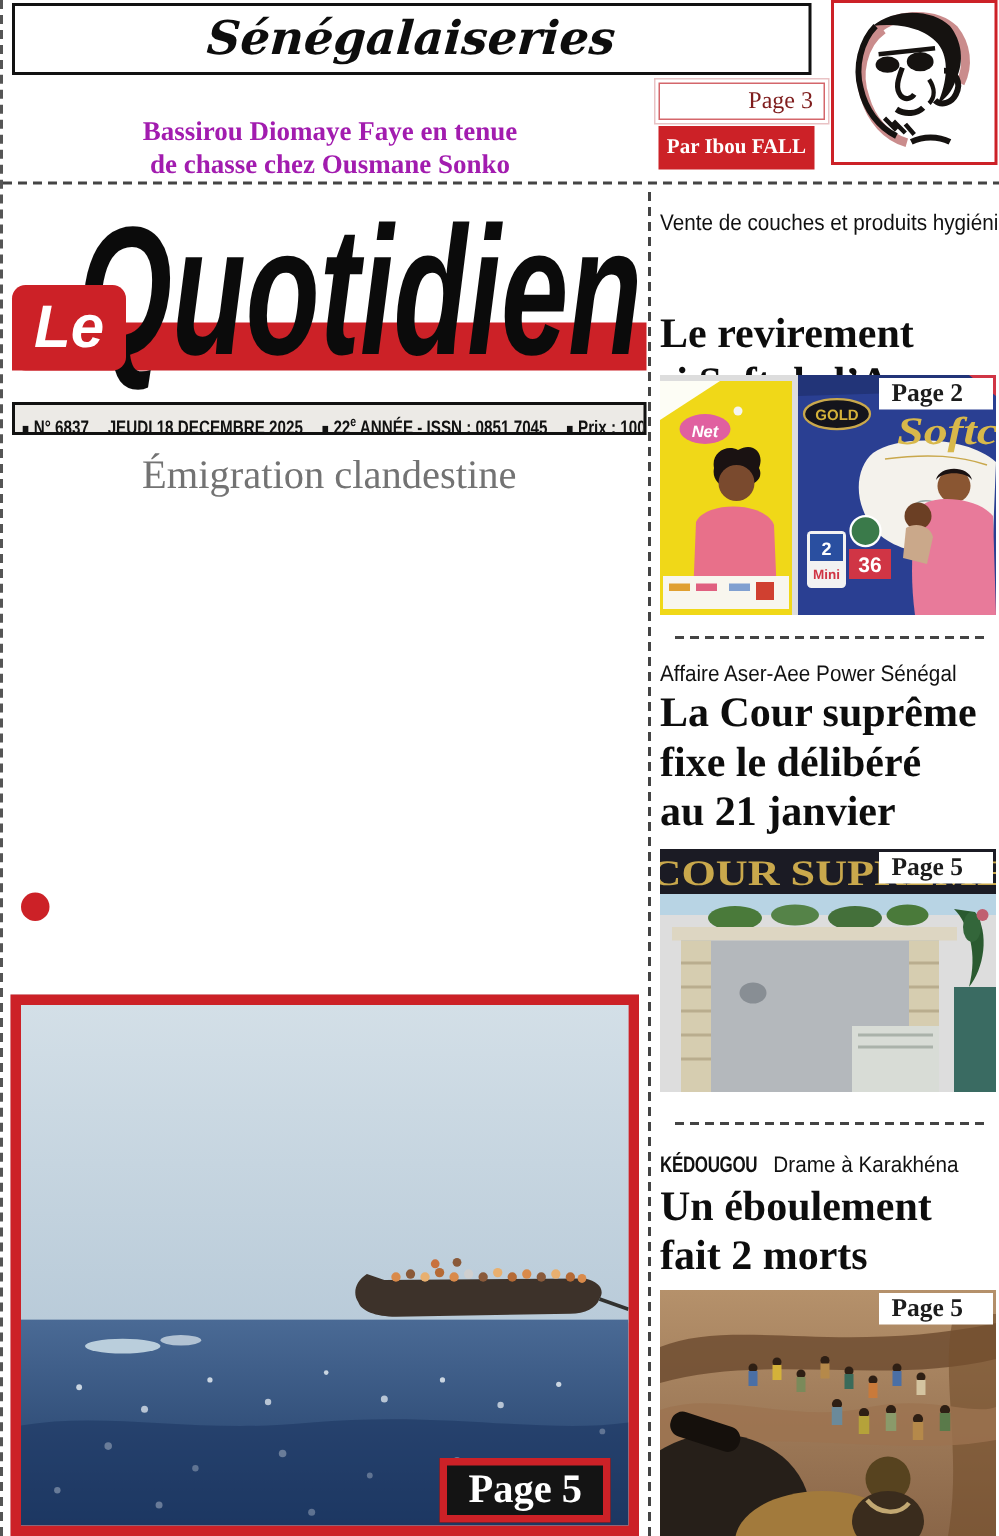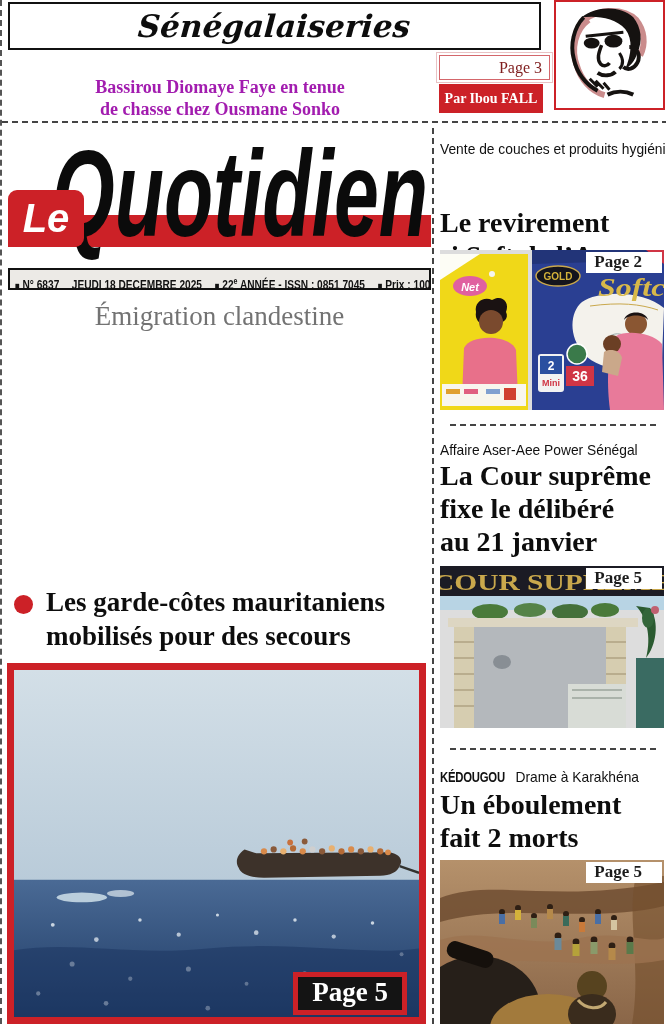--- a/index.html
+++ b/index.html
@@ -143,22 +143,20 @@
         <span>
           <span class="dl-sq">■</span><span>Prix : 100 F</span>
         </span>
       </div>
     </div>
   </div>
 
   <div class="lead-kicker">Émigration clandestine</div>
   <div class="lead-bullet">
     <div class="bullet-dot"></div>
-    <div class="bullet-text">Les garde-côtes mauritaniens
-mobilisés pour des secours</div>
   </div>
 
   <div class="main-photo-frame">
     <svg viewBox="0 0 418 354" preserveAspectRatio="none">
       <defs>
         <linearGradient id="skyg" x1="0" y1="0" x2="0" y2="1">
           <stop offset="0" stop-color="#d3dfe7"></stop>
             <stop offset="1" stop-color="#b9cbd9"></stop>
         </linearGradient>
         <linearGradient id="seag" x1="0" y1="0" x2="0" y2="1">

